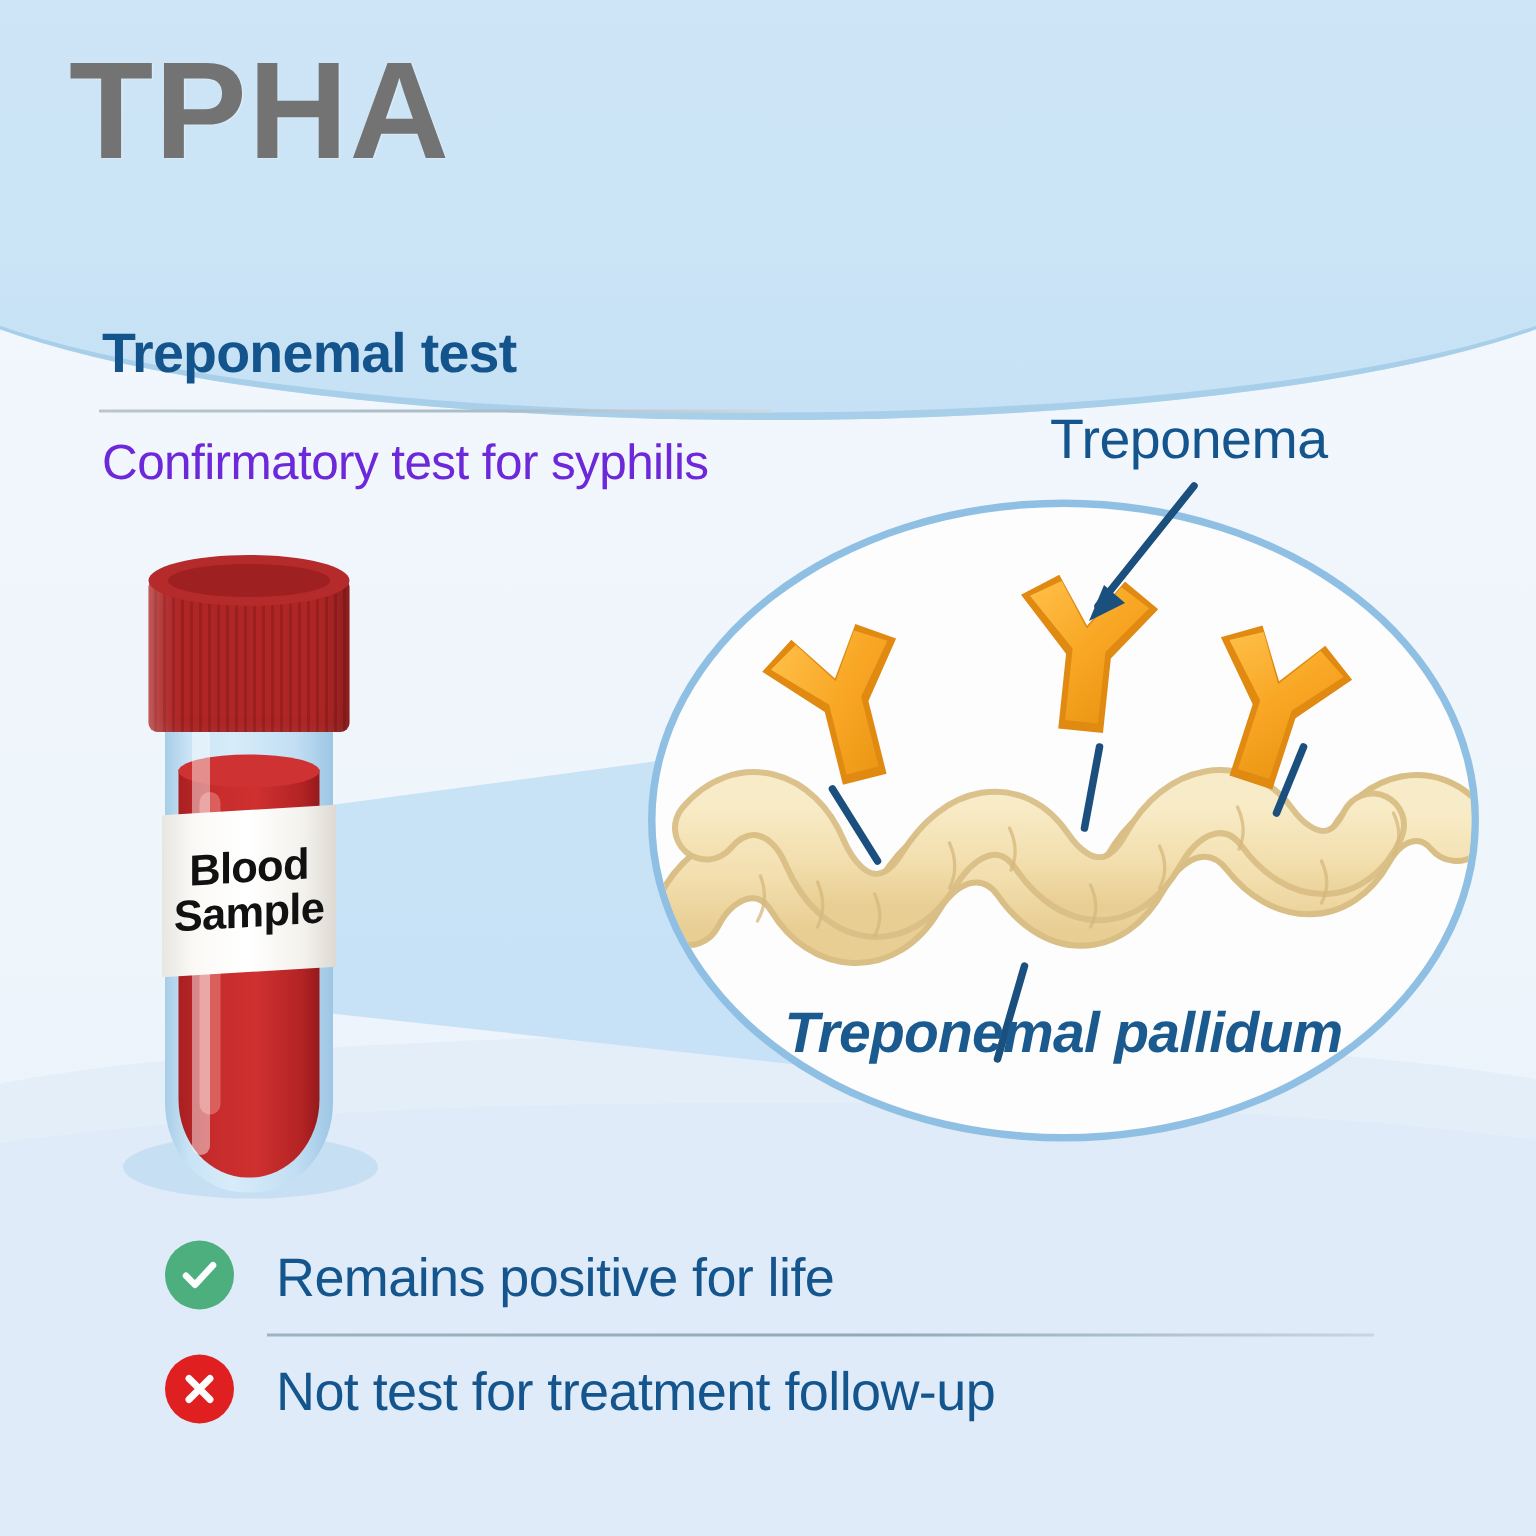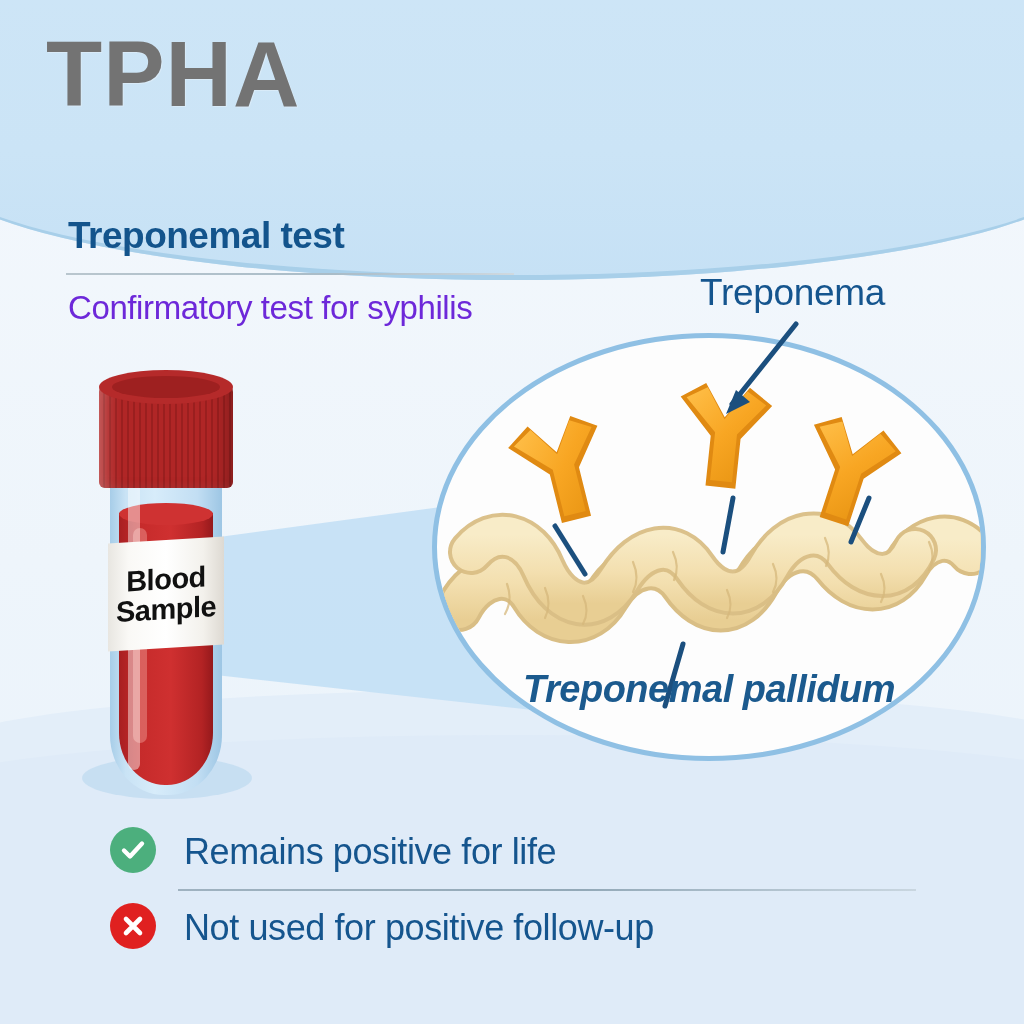--- a/index.html
+++ b/index.html
@@ -406,16 +406,16 @@
   </div>
 
   <div class="bullet-rule"></div>
 
   <div class="bullet b2">
     <div class="badge no">
       <svg width="26" height="26" viewBox="0 0 26 26">
         <path d="M 6 6 L 20 20 M 20 6 L 6 20" fill="none" stroke="#ffffff" stroke-width="4.6" stroke-linecap="round"></path>
       </svg>
     </div>
-    <div class="bullet-text">Not used for positive follow-up</div>
+    <div class="bullet-text">Not test for treatment follow-up</div>
   </div>
 
 </div>
 
 </body></html>

